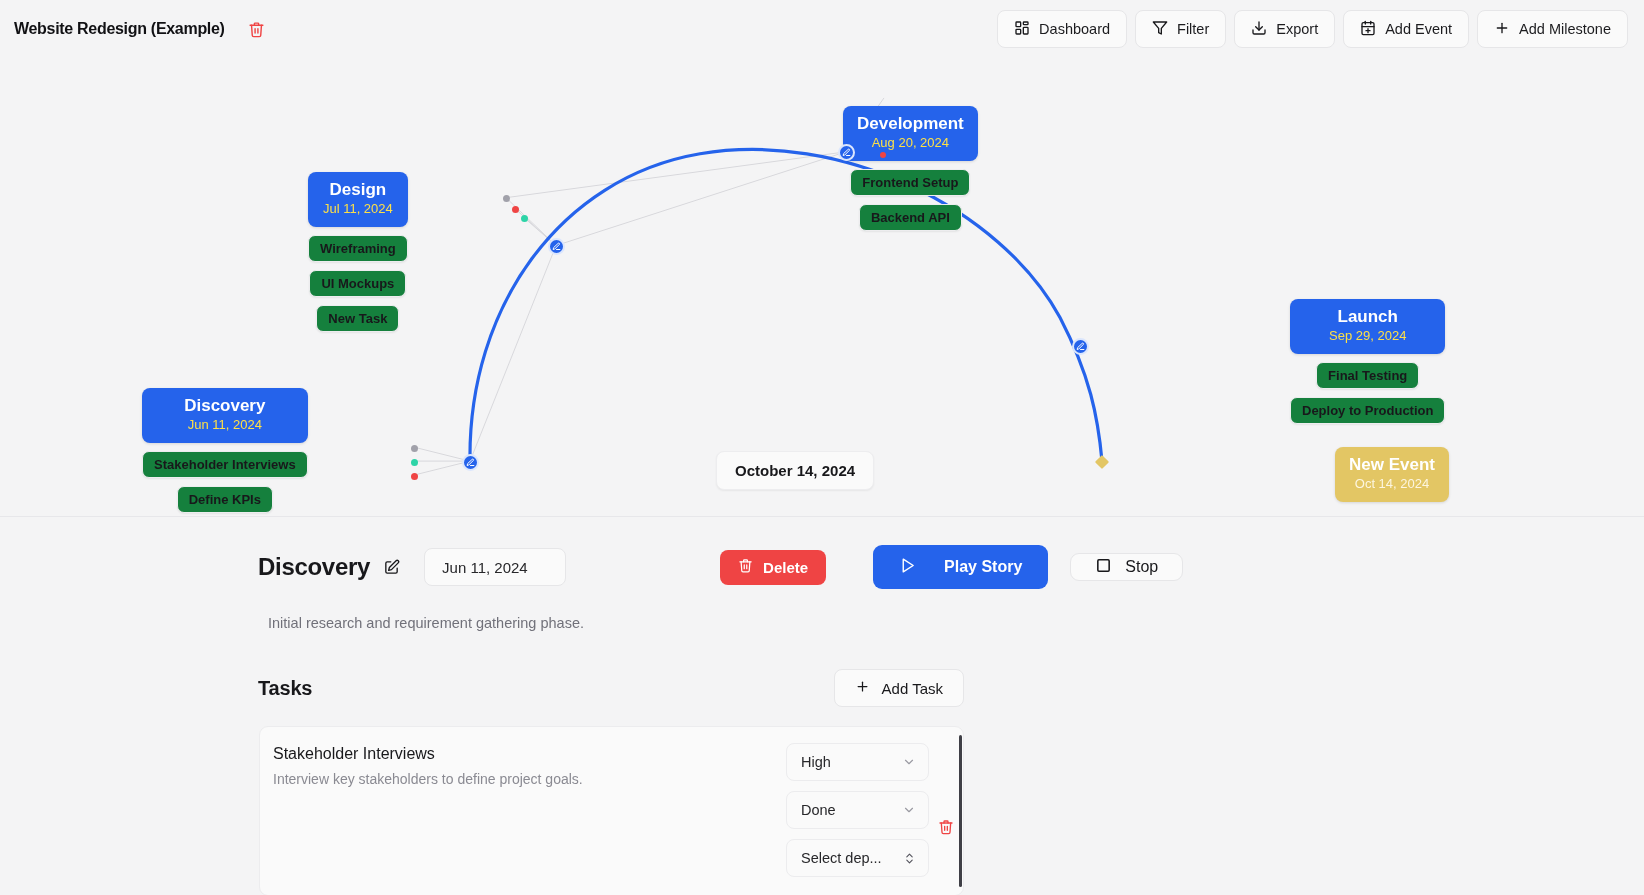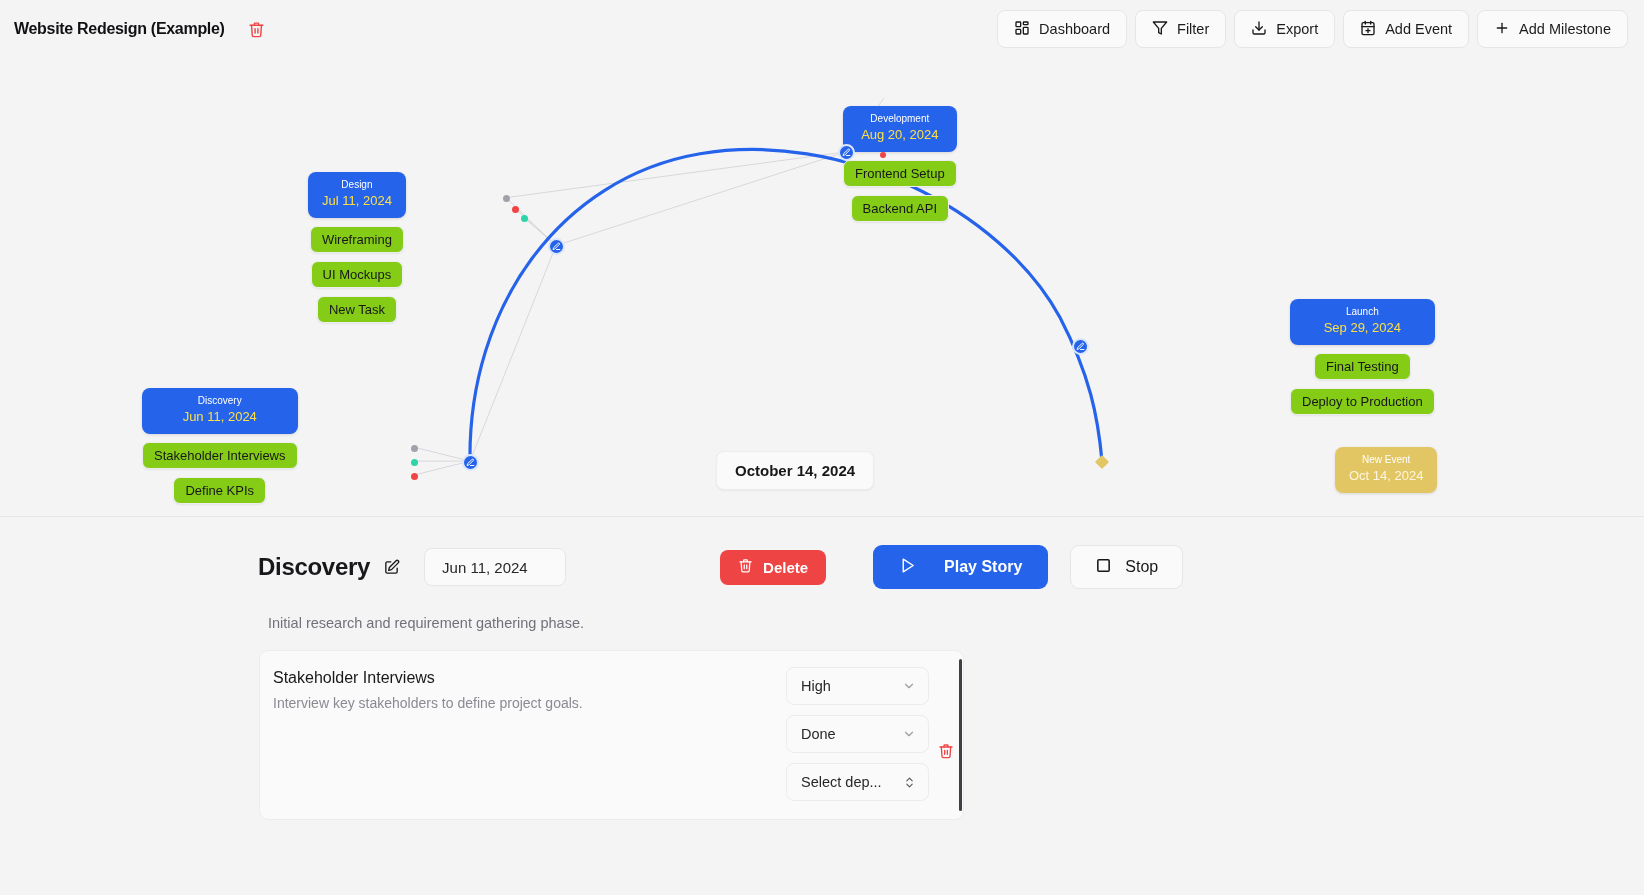--- a/index.html
+++ b/index.html
@@ -72,32 +72,32 @@
     background: #2563eb;
     color: #fff;
     border-radius: 8px;
     padding: 7px 14px 9px;
     text-align: center;
     box-shadow: 0 1px 3px rgba(0,0,0,.12);
     cursor: pointer;
     white-space: nowrap;
   }
   .mcard.event { background: #e3c664; }
-  .mcard .mname { font-size: 10px; font-weight: 400; line-height: 1.25; }
+  .mcard .mname { font-size: 17px; font-weight: 700; line-height: 1.25; }
   .mcard .mdate { font-size: 13px; font-weight: 400; line-height: 1.35; color: #fde047; }
   .mcard.event .mdate { color: #fdf6e0; }
 
   .tchip {
     margin-top: 8px;
-    background: #84cc16;
+    background: #15803d;
     border: 1px solid #ededef;
     border-radius: 7px;
     padding: 5px 11px;
     font-size: 13px;
-    font-weight: 400;
+    font-weight: 700;
     color: #18181b;
     box-shadow: 0 1px 2px rgba(0,0,0,.07);
     white-space: nowrap;
     align-self: center;
     cursor: pointer;
   }
 
   .reddot {
     position: absolute;
     width: 6px; height: 6px;
@@ -182,21 +182,21 @@
     border: none; border-radius: 9px;
     height: 44px; padding: 0 26px;
     font-size: 16px; font-weight: 700;
     margin-left: 25px;
     cursor: pointer;
   }
   .btn-stop {
     display: flex; align-items: center; gap: 13px;
     background: #fafafa; color: #18181b;
     border: 1px solid #e6e6e8; border-radius: 9px;
-    height: 44px; padding: 0 24px;
+    height: 28px; padding: 0 24px;
     font-size: 16px;
     margin-left: 0;
     cursor: pointer;
   }
   .d-desc {
     padding-left: 268px;
     margin-top: 26px;
     font-size: 14.5px;
     color: #71717a;
   }
@@ -475,20 +475,32 @@
             <rect x="4" y="4" width="16" height="16" rx="1.5"></rect>
           </svg>
         </span>
         <span>Stop</span>
       </button>
     </div>
   </div>
 
   <div class="d-desc">Initial research and requirement gathering phase.</div>
 
+  <div class="tasks-head">
+    <div class="tasks-title">Tasks</div>
+    <button class="btn-addtask">
+      <span>
+        <svg width="15" height="15" viewBox="0 0 24 24" fill="none" stroke="#18181b" stroke-width="2" stroke-linecap="round">
+          <line x1="12" y1="5" x2="12" y2="19"></line>
+            <line x1="5" y1="12" x2="19" y2="12"></line>
+        </svg>
+      </span>
+      <span>Add Task</span>
+    </button>
+  </div>
 
   <div class="task-card">
     <div class="task-main">
       <div class="task-name">Stakeholder Interviews</div>
       <div class="task-desc">Interview key stakeholders to define project goals.</div>
     </div>
 
     <div class="task-ctrl">
       <div class="sel">
         <span>High</span>

